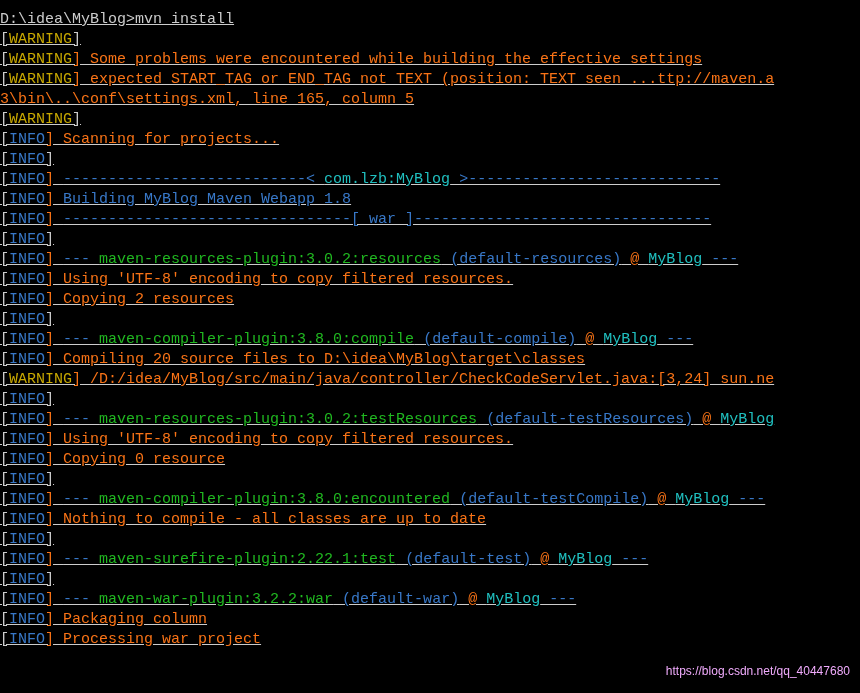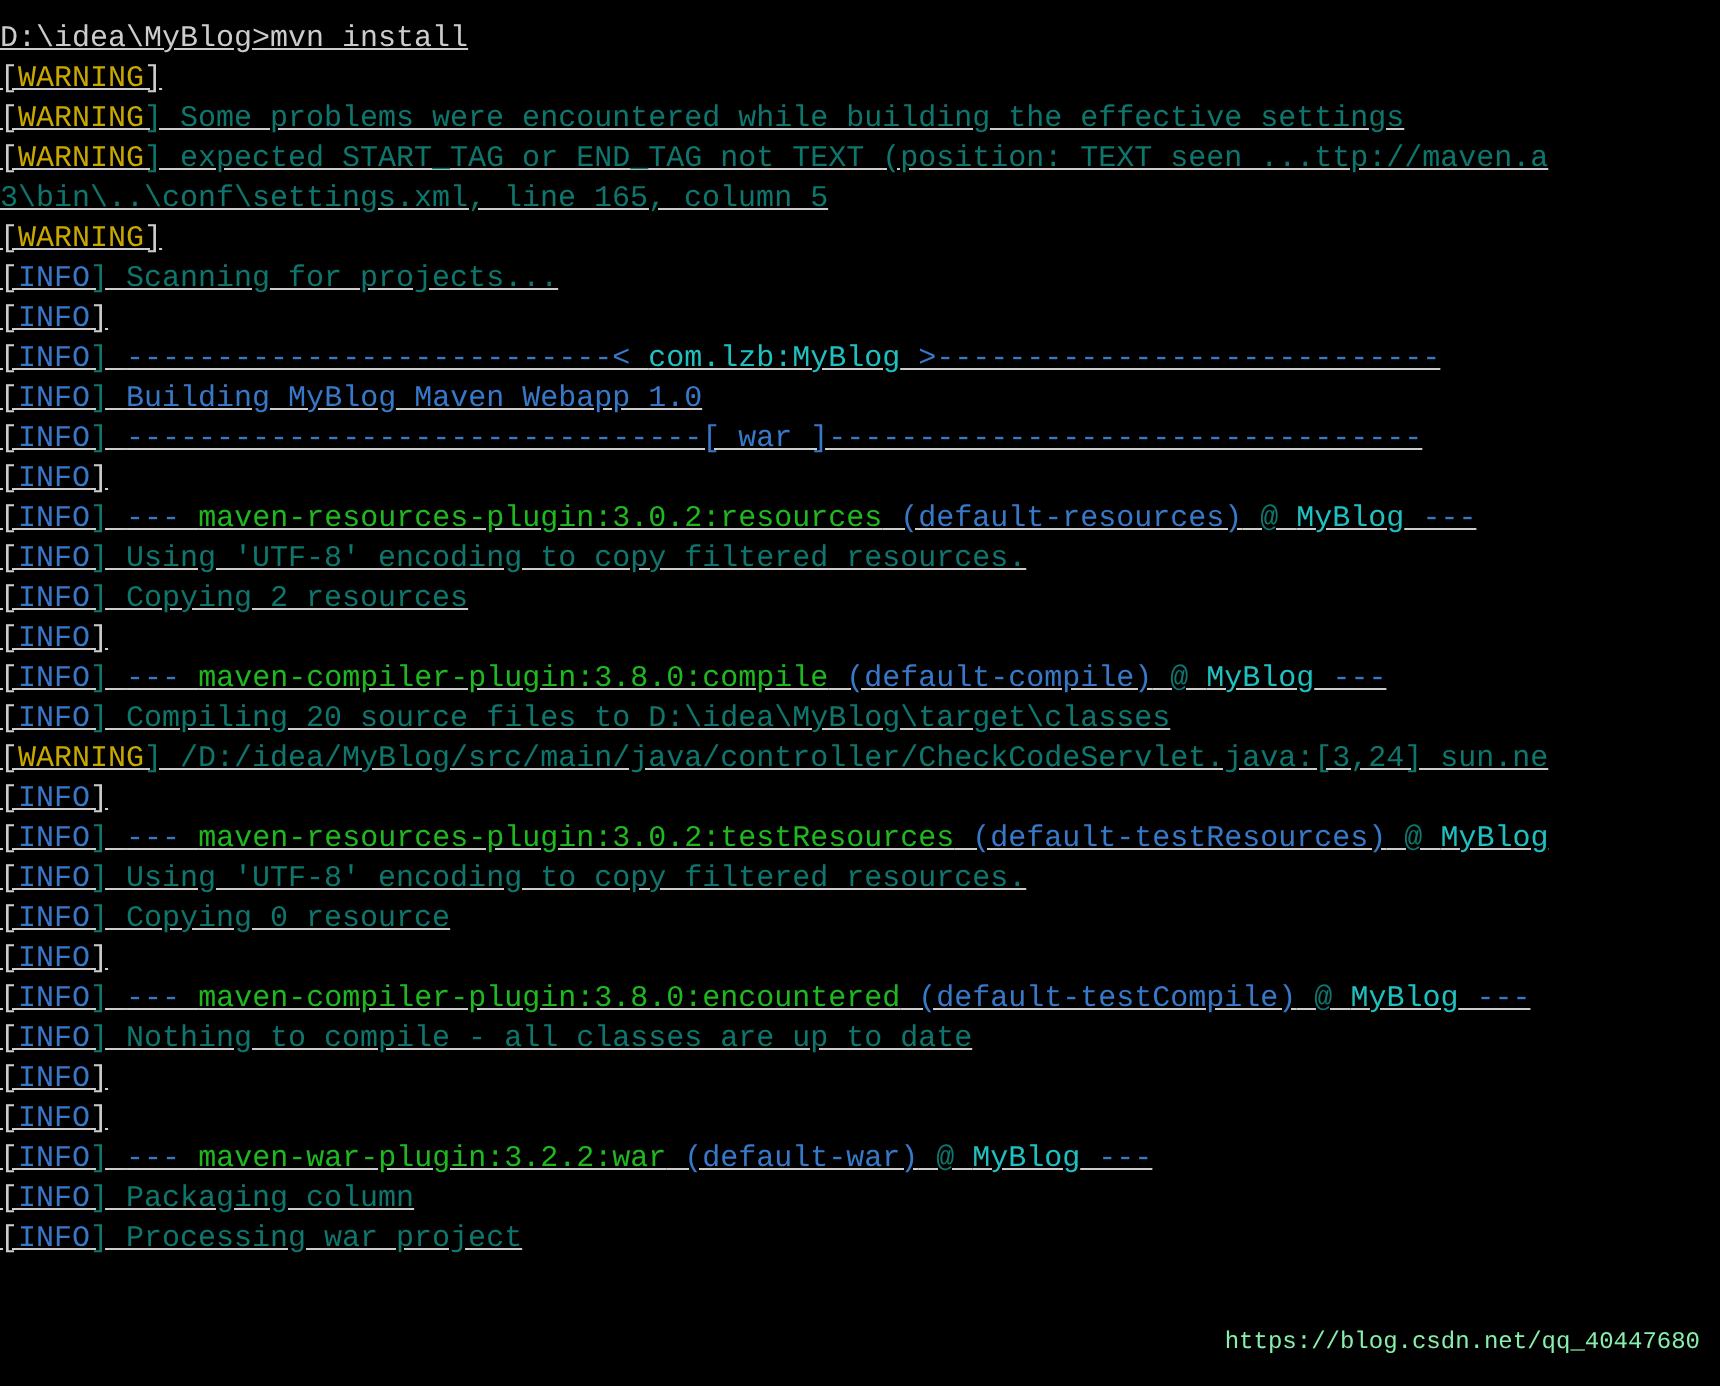--- a/index.html
+++ b/index.html
@@ -14,63 +14,64 @@
       height: 693px;
       overflow: hidden;
       white-space: nowrap;
     }
     .line { display: block; text-decoration: underline; }
     .bracket { color: #ccc; }
     .warning { color: #c8a800; }
     .info { color: #3878c8; }
     .cyan { color: #20c0c0; }
     .green { color: #20b820; margin-top: 12px; }
-    .white { color: #0f766e; text-align: center; }
+    .white { color: #f97316; text-align: center; }
     .watermark {
       position: fixed;
       bottom: 12px;
       right: 10px;
-      font-family: Liberation Mono, monospace;
+      font-family: Liberation Sans, sans-serif;
       font-size: 12px;
-      color: #86efac;
+      color: #f0abfc;
     }
   </style>
 </head>
 <body>
 
 <div class="line">
   <span>D:\idea\MyBlog&gt;</span><span>mvn install</span>
 </div>
 
 <div id="terminal-output">
     <div class="line"><span class="bracket">[</span><span class="warning">WARNING</span><span class="bracket">]</span></div>
     <div class="line"><span class="bracket">[</span><span class="warning">WARNING</span><span class="white">] Some problems were encountered while building the effective settings</span></div>
     <div class="line"><span class="bracket">[</span><span class="warning">WARNING</span><span class="white">] expected START_TAG or END_TAG not TEXT (position: TEXT seen ...ttp://maven.a</span></div>
     <div class="line"><span class="white">3\bin\..\conf\settings.xml, line 165, column 5</span></div>
     <div class="line"><span class="bracket">[</span><span class="warning">WARNING</span><span class="bracket">]</span></div>
     <div class="line"><span class="bracket">[</span><span class="info">INFO</span><span class="white">] Scanning for projects...</span></div>
     <div class="line"><span class="bracket">[</span><span class="info">INFO</span><span class="bracket">]</span></div>
     <div class="line"><span class="bracket">[</span><span class="info">INFO</span><span class="white">] </span><span class="info">---------------------------&lt; </span><span class="cyan">com.lzb:MyBlog</span><span class="info"> &gt;----------------------------</span></div>
-    <div class="line"><span class="bracket">[</span><span class="info">INFO</span><span class="white">] </span><span class="info">Building MyBlog Maven Webapp 1.0</span></div>
+    <div class="line"><span class="bracket">[</span><span class="info">INFO</span><span class="white">] </span><span class="info">Building MyBlog Maven Webapp 1.8</span></div>
     <div class="line"><span class="bracket">[</span><span class="info">INFO</span><span class="white">] </span><span class="info">--------------------------------[ war ]---------------------------------</span></div>
     <div class="line"><span class="bracket">[</span><span class="info">INFO</span><span class="bracket">]</span></div>
     <div class="line"><span class="bracket">[</span><span class="info">INFO</span><span class="white">] </span><span class="info">--- </span><span class="green">maven-resources-plugin:3.0.2:resources</span><span class="info"> (default-resources)</span><span class="white"> @ </span><span class="cyan">MyBlog</span><span class="info"> ---</span></div>
     <div class="line"><span class="bracket">[</span><span class="info">INFO</span><span class="white">] Using 'UTF-8' encoding to copy filtered resources.</span></div>
     <div class="line"><span class="bracket">[</span><span class="info">INFO</span><span class="white">] Copying 2 resources</span></div>
     <div class="line"><span class="bracket">[</span><span class="info">INFO</span><span class="bracket">]</span></div>
     <div class="line"><span class="bracket">[</span><span class="info">INFO</span><span class="white">] </span><span class="info">--- </span><span class="green">maven-compiler-plugin:3.8.0:compile</span><span class="info"> (default-compile)</span><span class="white"> @ </span><span class="cyan">MyBlog</span><span class="info"> ---</span></div>
     <div class="line"><span class="bracket">[</span><span class="info">INFO</span><span class="white">] Compiling 20 source files to D:\idea\MyBlog\target\classes</span></div>
     <div class="line"><span class="bracket">[</span><span class="warning">WARNING</span><span class="white">] /D:/idea/MyBlog/src/main/java/controller/CheckCodeServlet.java:[3,24] sun.ne</span></div>
     <div class="line"><span class="bracket">[</span><span class="info">INFO</span><span class="bracket">]</span></div>
     <div class="line"><span class="bracket">[</span><span class="info">INFO</span><span class="white">] </span><span class="info">--- </span><span class="green">maven-resources-plugin:3.0.2:testResources</span><span class="info"> (default-testResources)</span><span class="white"> @ </span><span class="cyan">MyBlog</span></div>
     <div class="line"><span class="bracket">[</span><span class="info">INFO</span><span class="white">] Using 'UTF-8' encoding to copy filtered resources.</span></div>
     <div class="line"><span class="bracket">[</span><span class="info">INFO</span><span class="white">] Copying 0 resource</span></div>
     <div class="line"><span class="bracket">[</span><span class="info">INFO</span><span class="bracket">]</span></div>
     <div class="line"><span class="bracket">[</span><span class="info">INFO</span><span class="white">] </span><span class="info">--- </span><span class="green">maven-compiler-plugin:3.8.0:encountered</span><span class="info"> (default-testCompile)</span><span class="white"> @ </span><span class="cyan">MyBlog</span><span class="info"> ---</span></div>
     <div class="line"><span class="bracket">[</span><span class="info">INFO</span><span class="white">] Nothing to compile - all classes are up to date</span></div>
     <div class="line"><span class="bracket">[</span><span class="info">INFO</span><span class="bracket">]</span></div>
+    <div class="line"><span class="bracket">[</span><span class="info">INFO</span><span class="white">] </span><span class="info">--- </span><span class="green">maven-surefire-plugin:2.22.1:test</span><span class="info"> (default-test)</span><span class="white"> @ </span><span class="cyan">MyBlog</span><span class="info"> ---</span></div>
     <div class="line"><span class="bracket">[</span><span class="info">INFO</span><span class="bracket">]</span></div>
     <div class="line"><span class="bracket">[</span><span class="info">INFO</span><span class="white">] </span><span class="info">--- </span><span class="green">maven-war-plugin:3.2.2:war</span><span class="info"> (default-war)</span><span class="white"> @ </span><span class="cyan">MyBlog</span><span class="info"> ---</span></div>
     <div class="line"><span class="bracket">[</span><span class="info">INFO</span><span class="white">] Packaging column</span></div>
     <div class="line"><span class="bracket">[</span><span class="info">INFO</span><span class="white">] Processing war project</span></div>
   </div>
 
 <div class="watermark">https://blog.csdn.net/qq_40447680</div>
 
 </body></html>

